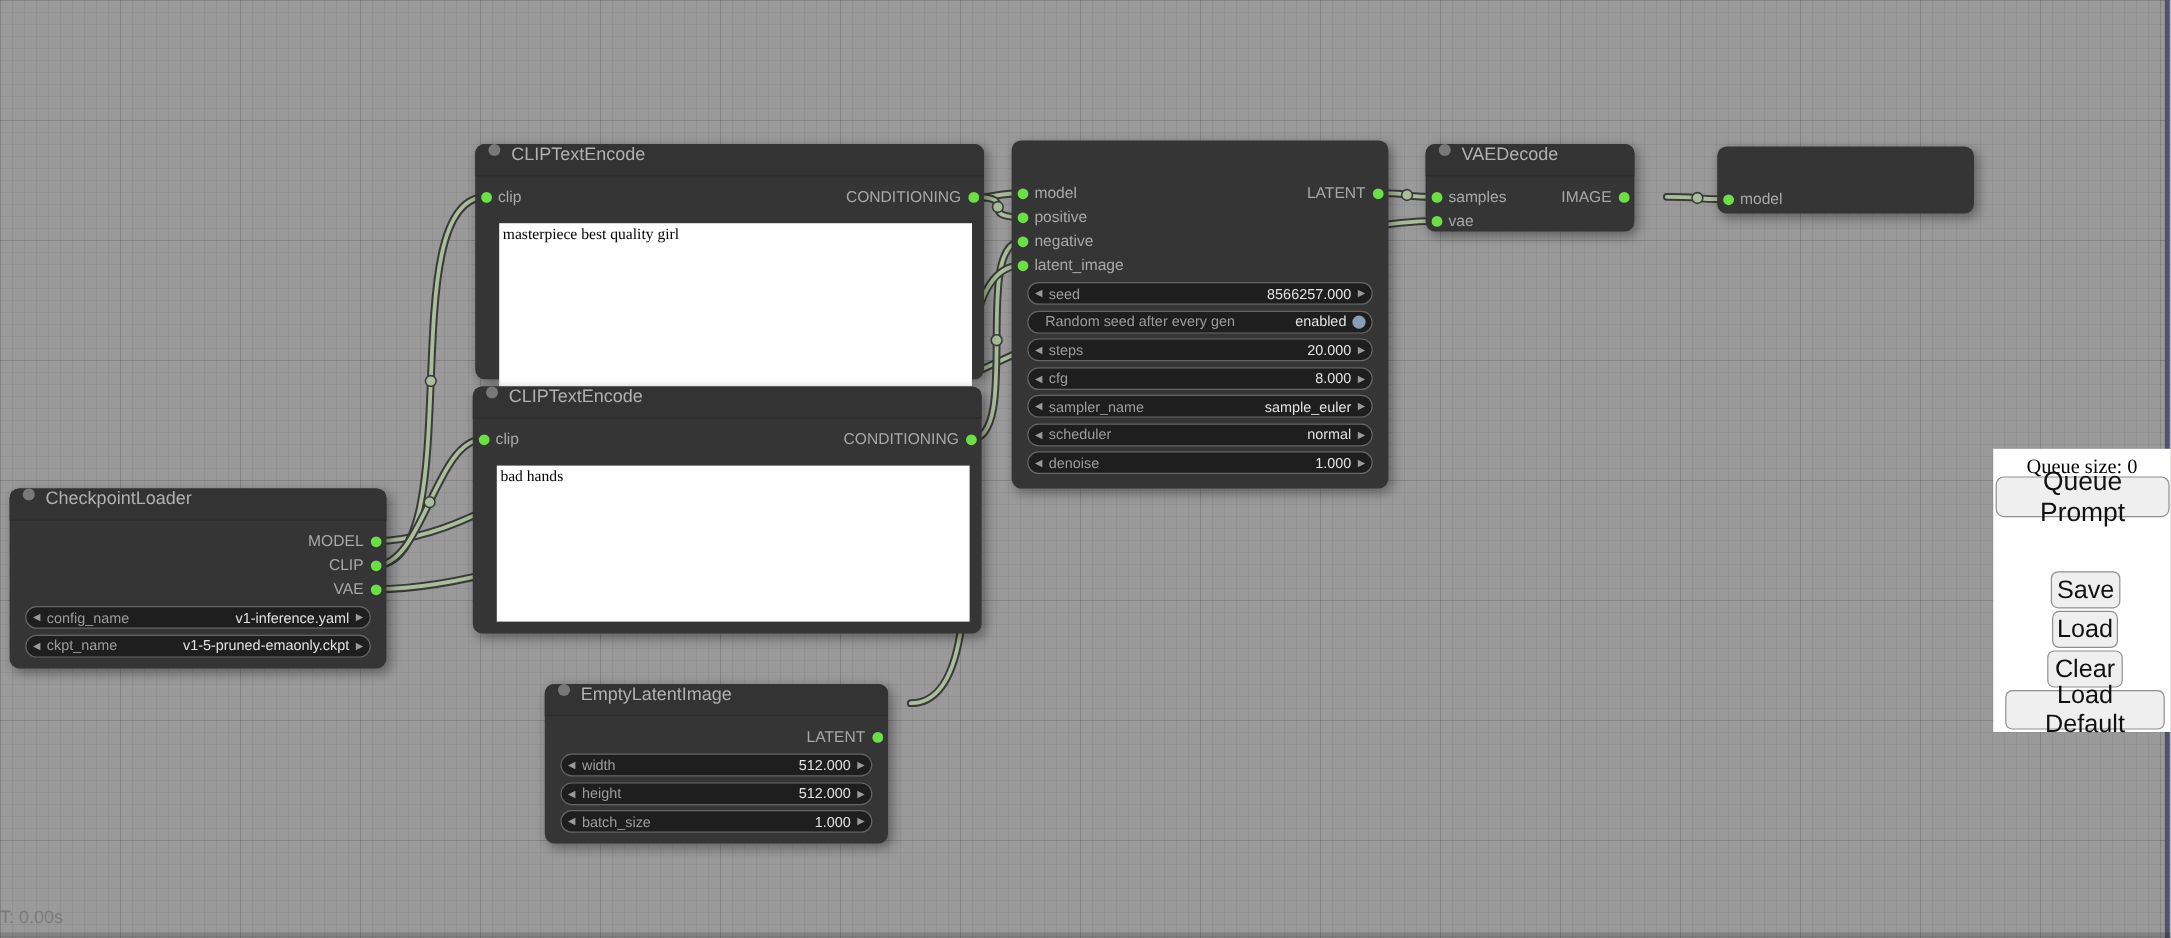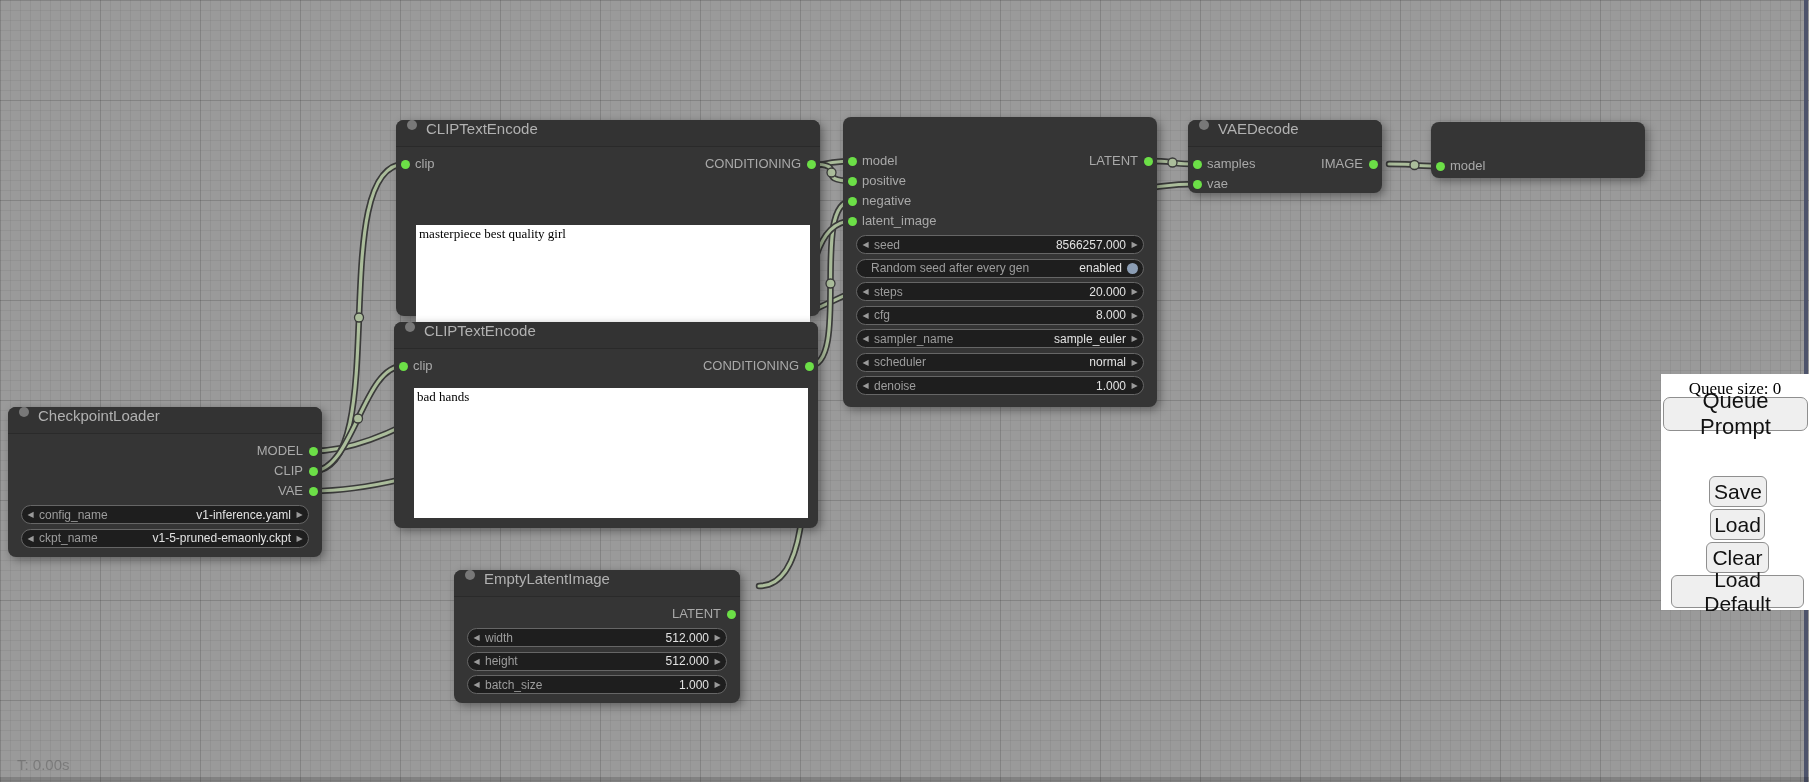--- a/index.html
+++ b/index.html
@@ -32,21 +32,21 @@
           box-sizing:border-box;overflow:hidden;}
   .warrow{color:#9a9a9a;font-size:8px;width:17px;text-align:center;flex:0 0 auto;}
   .wlabel{color:#9d9d9d;white-space:nowrap;}
   .wlabel.pad{margin-left:14px;}
   .wvalue{margin-left:auto;color:#e2e2e2;white-space:nowrap;}
   .wtoggle{width:11px;height:11px;border-radius:50%;background:#8b9db4;
            margin:0 5px 0 5px;flex:0 0 auto;}
   .ntext{position:absolute;background:#ffffff;border:none;outline:none;resize:none;
          font:13px "Liberation Serif",serif;color:#000;padding:1px 3px;
          box-sizing:border-box;}
-  #status-text{position:absolute;left:17px;top:756px;font-size:15px;
+  #status-text{position:absolute;left:0;top:756px;font-size:15px;
                color:rgba(60,60,60,0.32);z-index:1;}
   #right-edge{position:absolute;right:1px;top:0;width:4px;height:782px;
               background:#4d536b;z-index:0;}
   #bottom-edge{position:absolute;left:0;bottom:0;width:100%;height:5px;
                background:rgba(0,0,0,0.16);z-index:0;}
   #qpanel{position:absolute;left:1661px;top:374px;width:148px;height:236px;
           background:#ffffff;z-index:3;}
   .qsize{position:absolute;top:5px;left:0;width:100%;text-align:center;
          font:17px "Liberation Serif",serif;color:#000;}
   .qbtn{position:absolute;background:#efefef;border:1px solid #8f8f8f;
@@ -139,21 +139,21 @@
     </div>
     <div class="node" style="left: 396px; top: 120px; width: 424px; height: 196px;">
       <div class="ntitle">
         <span class="tdot"></span>
         <span class="ttext">CLIPTextEncode</span>
       </div>
       <div class="slot-dot" style="left: 4.5px; top: 39.5px;"></div>
       <span class="slot-label" style="left: 19px; top: 36px;">clip</span>
       <div class="slot-dot" style="right: 4.5px; top: 39.5px;"></div>
       <span class="slot-label out" style="right: 19px; top: 36px;">CONDITIONING</span>
-      <textarea class="ntext" spellcheck="false" style="inset: 66px 10px 10px 20px; width: 394px; height: 140px; margin-top: 39px;">masterpiece best quality girl</textarea>
+      <textarea class="ntext" spellcheck="false" style="inset: 66px 10px 10px 20px; width: 394px; height: 140px;">masterpiece best quality girl</textarea>
     </div>
     <div class="node" style="left: 394px; top: 322px; width: 424px; height: 206px;">
       <div class="ntitle">
         <span class="tdot"></span>
         <span class="ttext">CLIPTextEncode</span>
       </div>
       <div class="slot-dot" style="left: 4.5px; top: 39.5px;"></div>
       <span class="slot-label" style="left: 19px; top: 36px;">clip</span>
       <div class="slot-dot" style="right: 4.5px; top: 39.5px;"></div>
       <span class="slot-label out" style="right: 19px; top: 36px;">CONDITIONING</span>
@@ -205,21 +205,21 @@
         <span class="wvalue">normal</span>
         <span class="warrow">▶</span>
       </div>
       <div class="widget widget-number" style="left: 13px; right: 13px; top: 259px;">
         <span class="warrow">◀</span>
         <span class="wlabel">denoise</span>
         <span class="wvalue">1.000</span>
         <span class="warrow">▶</span>
       </div>
     </div>
-    <div class="node" style="left: 1188px; top: 120px; width: 194px; height: 73px;">
+    <div class="node" style="left: 1188px; top: 120px; width: 174px; height: 73px;">
       <div class="ntitle">
         <span class="tdot"></span>
         <span class="ttext">VAEDecode</span>
       </div>
       <div class="slot-dot" style="left: 4.5px; top: 39.5px;"></div>
       <span class="slot-label" style="left: 19px; top: 36px;">samples</span>
       <div class="slot-dot" style="left: 4.5px; top: 59.5px;"></div>
       <span class="slot-label" style="left: 19px; top: 56px;">vae</span>
       <div class="slot-dot" style="right: 4.5px; top: 39.5px;"></div>
       <span class="slot-label out" style="right: 19px; top: 36px;">IMAGE</span>

